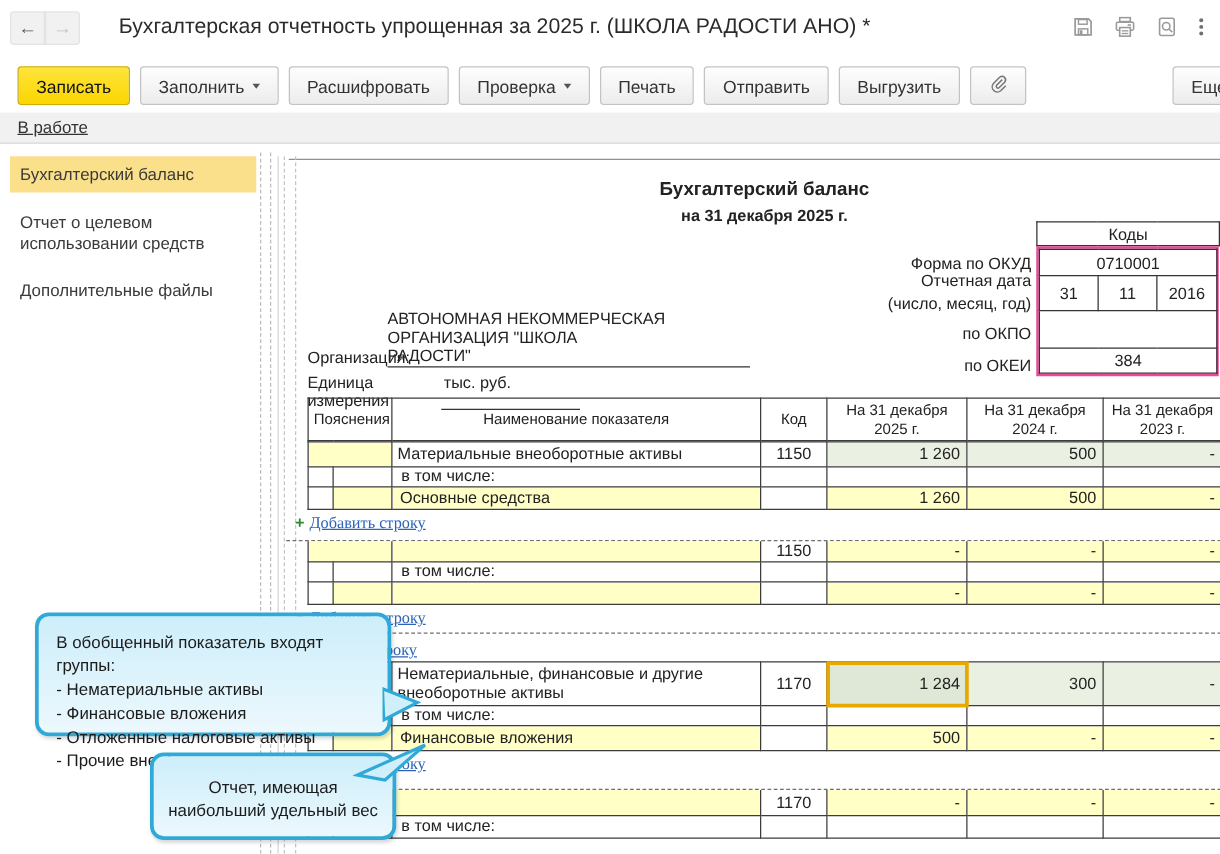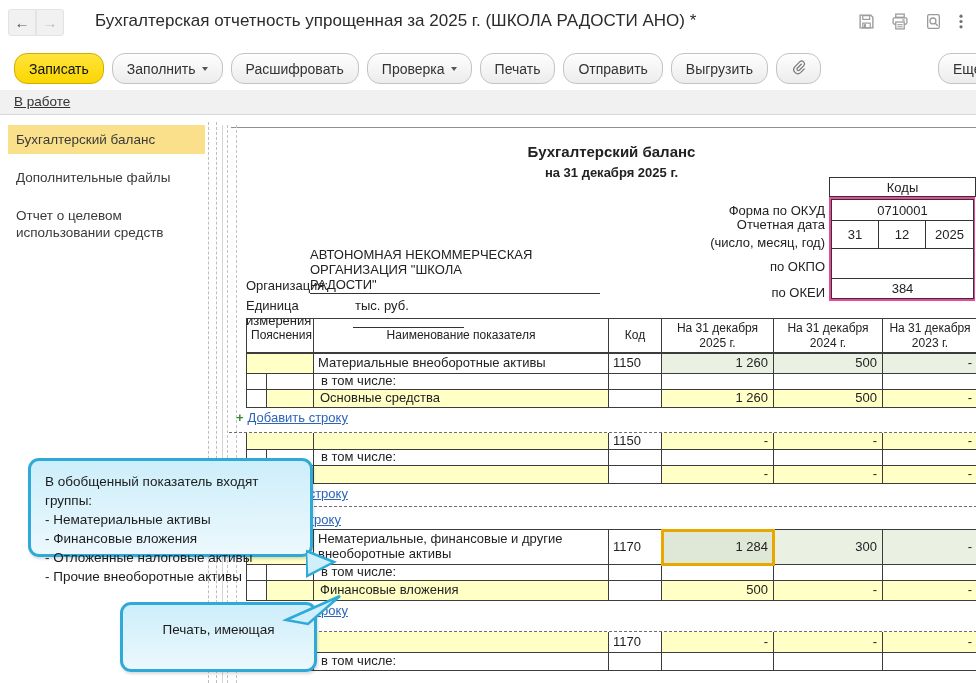--- a/index.html
+++ b/index.html
@@ -14,21 +14,21 @@
   .navbtn.back { border-radius:3px 0 0 3px; color:#555; }
   .navbtn.fwd  { border-radius:0 3px 3px 0; color:#c0c0c0; }
   .wintitle { position:absolute; left:95px; top:11px; font-size:17px; color:#2b2b2b; white-space:nowrap; }
   .winicons { position:absolute; right:12px; top:13px; display:flex; gap:16px; align-items:center; }
   .winicons svg { display:block; }
 
   
   .toolbar { position:absolute; left:0; top:48px; width:976px; height:42px; background:#fff; }
   .tbin { position:absolute; left:14px; top:5px; display:flex; gap:8px; }
   .btn { height:31px; padding:0 14px; background:linear-gradient(#fefefe,#ececec);
-    border:1px solid #c3c3c3; border-radius:13px; font-size:14px; color:#333;
+    border:1px solid #c3c3c3; border-radius:3px; font-size:14px; color:#333;
     display:flex; align-items:center; gap:6px; cursor:pointer; white-space:nowrap; }
   .btn.primary { background:linear-gradient(#ffe43c,#fbd600); border-color:#cfae00; color:#111; }
   .caret { width:0; height:0; border-left:3.5px solid transparent; border-right:3.5px solid transparent;
     border-top:4px solid #555; display:inline-block; }
   .btn-more { position:absolute; left:938px; top:5px; }
 
   
   .statusbar { position:absolute; left:0; top:90px; width:976px; height:25px; background:#f1f1f1;
     border-bottom:1px solid #d7d7d7; }
   .statelink { position:absolute; left:14px; top:4px; font-size:13.5px; color:#333;
@@ -70,37 +70,37 @@
 
   
   .grid { position:absolute; left:23px; top:193px; width:731px; }
   .grid table { border-collapse:collapse; table-layout:fixed; width:731px; }
   .grid td { border:1px solid #3c3c3c; font-size:13px; padding:0 4px; overflow:hidden;
     vertical-align:middle; line-height:1.15; }
   td.hdr { font-size:12px; text-align:center; line-height:1.2; }
   td.y { background:#ffffc6; }
   td.g { background:#eaf1e3; }
   td.num { text-align:right; padding-right:5px; }
-  td.code { text-align:left; }
+  td.code { text-align:center; }
   td.center { text-align:center; }
   td.sel { background:#dfe8d7; outline:3px solid #e7a800; outline-offset:-2px; }
   tr.nt td { border-top:none; }
   .linkrow { height:17px; font-size:13px; padding-top:2px; margin-left:-10px; white-space:nowrap; }
   .linkrow.outer { margin-left:-17px; height:22px; padding-top:5px; }
   .plus { color:#2e8b2e; font-weight:bold; margin-right:4px; }
-  .addlink { color:#2d64b8; text-decoration:underline; cursor:pointer; }
+  .addlink { color:#2d64b8; text-decoration:underline; cursor:pointer;font-family:Liberation Serif, serif; }
   .gap7 { height:7px; } .gap5 { height:5px; } .gap13 { height:13px; }
   .dashsep { height:0; border-top:1px dashed #6e6e6e; margin-left:-17px; width:748px; }
 
   
   .callout { position:absolute; z-index:6; background:linear-gradient(#cdeefa,#ecf8fd);
     border:3px solid #2fa9d8; border-radius:11px; box-shadow:1px 2px 3px rgba(0,0,0,.15);
     font-size:13.5px; color:#1c1c1c; }
   .callout .cline { line-height:19px; }
-  .co1 { left:28px; top:458px; width:285px; height:99px; padding:11px 14px; }
+  .co1 { left:28px; top:490px; width:285px; height:99px; padding:11px 14px; }
   .co2 { left:120px; top:602px; width:197px; height:70px; padding:15px 8px; text-align:center; }
   .tail { position:absolute; z-index:7; }
 </style>
 </head>
 <body>
 
 <div class="titlebar">
   <div class="navbtns">
     <div class="navbtn back">
         <span>←</span>
@@ -183,22 +183,22 @@
       <span>Еще</span>
     </button>
 </div>
 
 <div class="statusbar">
   <a class="statelink">В работе</a>
 </div>
 
 <div class="sidebar">
   <div class="sideitem sel">Бухгалтерский баланс</div>
+  <div class="sideitem">Отчет о целевом использовании средств</div>
   <div class="sideitem">Дополнительные файлы</div>
-  <div class="sideitem">Отчет о целевом использовании средств</div>
 </div>
 <div class="splitter"></div>
 
 <div class="sheet">
   <div class="sheet-topline"></div>
   <div class="vguide" style="left:4px;"></div>
   <div class="vguide" style="left:13px;"></div>
 
   <div class="rtitle">Бухгалтерский баланс</div>
   <div class="rsub">на 31 декабря 2025 г.</div>
@@ -222,22 +222,22 @@
             <col style="width:47px">
             <col style="width:47px">
             <col style="width:48px">
           </colgroup>
         <tbody>
             <tr style="height:21px">
               <td colspan="3">0710001</td>
             </tr>
         <tr style="height:28px">
           <td>31</td>
-          <td>12</td>
-          <td>2025</td>
+          <td>11</td>
+          <td>2016</td>
         </tr>
         <tr style="height:30px">
               <td colspan="3"></td>
             </tr>
         <tr style="height:20px">
               <td colspan="3">384</td>
             </tr>
       </tbody>
         </table>
     </div>
@@ -466,17 +466,18 @@
   <div class="cline">- Нематериальные активы</div>
   <div class="cline">- Финансовые вложения</div>
   <div class="cline">- Отложенные налоговые активы</div>
   <div class="cline">- Прочие внеоборотные активы</div>
 </div>
 <svg class="tail" style="left:306px; top:548px;" width="34" height="32">
   <polygon points="0,3 28,14 1,28" fill="#cfeffb" stroke="#2fa9d8" stroke-width="2.5"></polygon>
 </svg>
 
 <div class="callout co2">
-  <div class="cline">Печать, имеющая</div>
+  <div class="cline">Отчет, имеющая</div>
+  <div class="cline">наибольший удельный вес</div>
 </div>
 <svg class="tail" style="left:282px; top:592px;" width="66" height="34">
   <polygon points="4,28 58,4 26,32" fill="#cfeffb" stroke="#2fa9d8" stroke-width="2.5"></polygon>
 </svg>
 
 </body></html>

